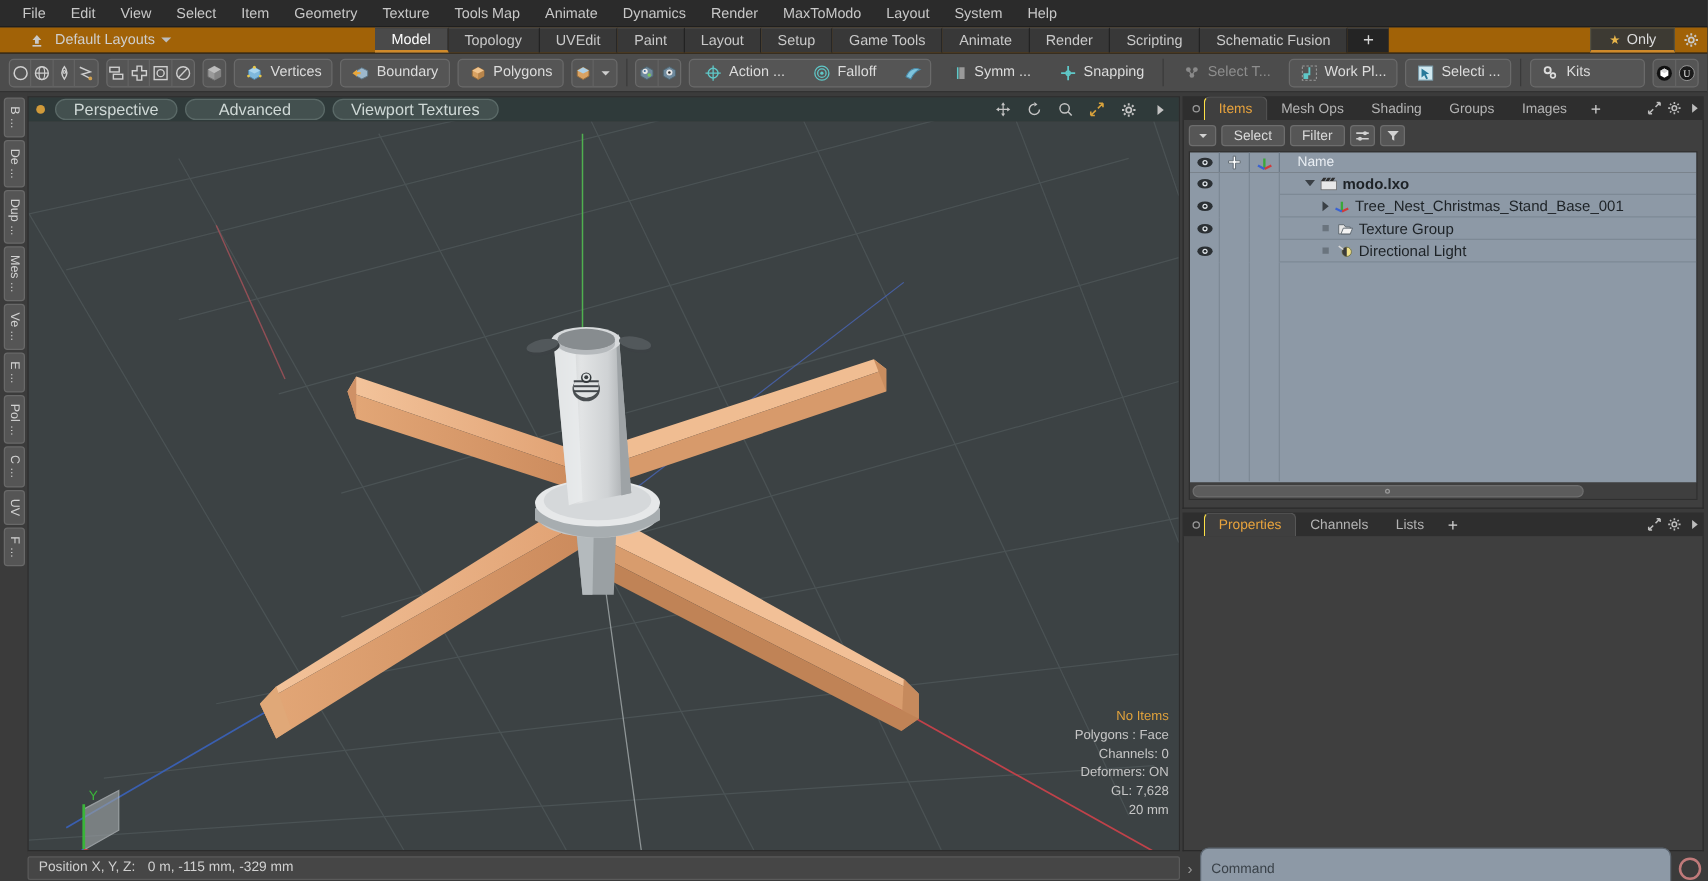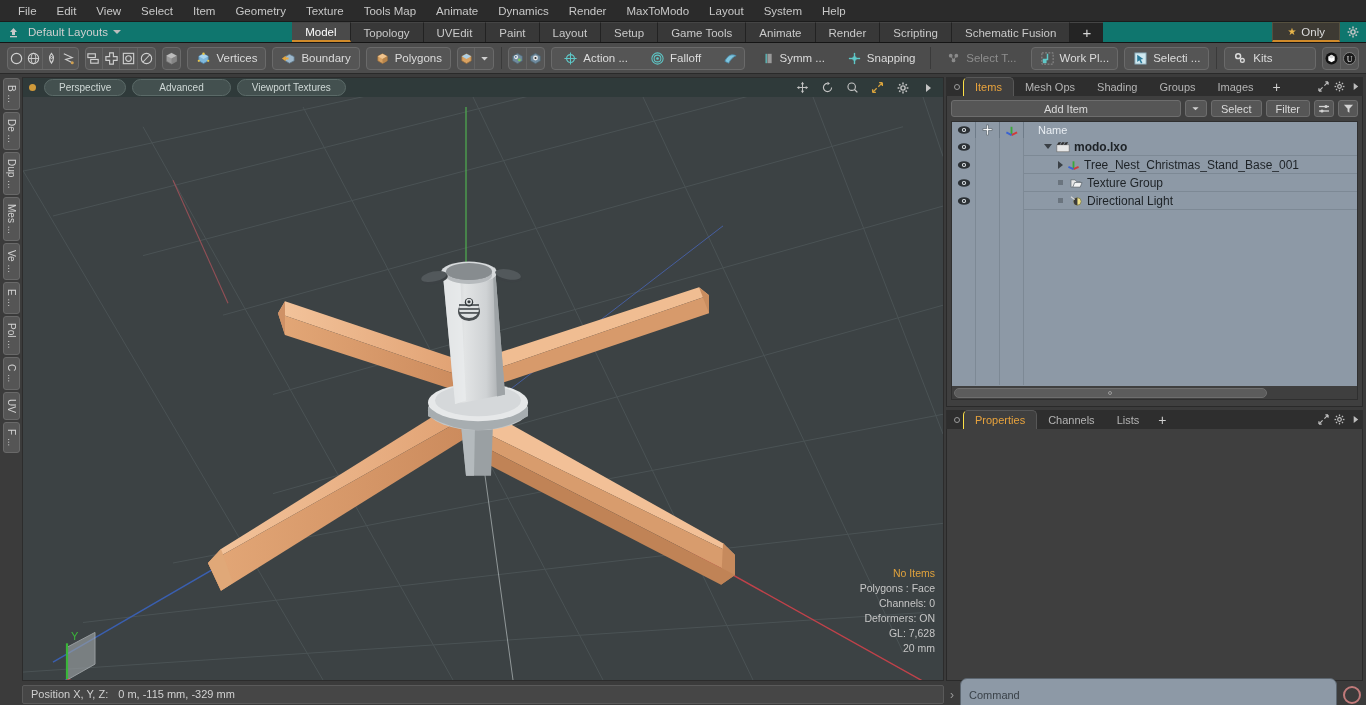--- a/index.html
+++ b/index.html
@@ -17,22 +17,22 @@
     height: 22px; background: #2b2b2b; display: flex; align-items: center;
     padding-left: 8px; flex: 0 0 22px; border-bottom: 1px solid #1c1c1c;
   }
   .menubar .mi {
     color: #c8c8c8; font-size: 11.5px; padding: 0 10px; line-height: 22px;
     white-space: nowrap; cursor: default;
   }
 
   
   .layoutbar {
-    height: 21px; background: #0f766e; display: flex; align-items: stretch;
-    flex: 0 0 21px; border-bottom: 1px solid #151515;
+    height: 21px; background: #a16207; display: flex; align-items: stretch;
+    flex: 0 0 21px; border-bottom: 1px solid #151515; padding-left: 16px;
   }
   .home-ico { width: 26px; display: flex; align-items: center; justify-content: center; }
   .home-ico svg { display: block; }
   .layout-name {
     color: #cfcfcf; font-size: 11.5px; display: flex; align-items: center;
     padding: 0 6px 0 2px; white-space: nowrap;
   }
   .caret-dn {
     width: 0; height: 0; border-left: 4px solid transparent; border-right: 4px solid transparent;
     border-top: 4px solid #bdbdbd; margin-left: 5px;
@@ -99,21 +99,21 @@
   
   .vpcol { flex: 1 1 auto; display: flex; flex-direction: column; min-width: 0; padding: 3px 2px 0 0; }
   .vpwrap { flex: 1 1 auto; display: flex; flex-direction: column; border: 1px solid #2c2c2c; min-height: 0; }
   .vphdr {
     height: 19px; background: #2f3a3a; display: flex; align-items: center;
     padding: 0 6px; flex: 0 0 19px; gap: 6px; position: relative; z-index: 3;
   }
   .vp-dot { width: 7px; height: 7px; border-radius: 50%; background: #d09a3a; margin-right: 2px; }
   .vpbtn {
     background: #43504f; border: 1px solid #5b6a68; border-radius: 9px;
-    color: #cfd8d6; font-size: 10px; padding: 1px 14px; line-height: 13px; cursor: default;
+    color: #cfd8d6; font-size: 13px; padding: 1px 14px; line-height: 13px; cursor: default;
   }
   .vp-spacer { flex: 1 1 auto; }
   .vphdr-ico { width: 19px; height: 17px; display: flex; align-items: center; justify-content: center; }
 
   .viewport { flex: 1 1 auto; position: relative; overflow: hidden; background: #3c4244; }
   .viewport svg { position: absolute; inset: 0; width: 100%; height: 100%; display: block; }
 
   .vp-stats {
     position: absolute; right: 8px; bottom: 24px; text-align: right;
     font-size: 10.5px; line-height: 15px; color: #c6c6c6; z-index: 4;
@@ -747,21 +747,20 @@
         </div>
         <div class="ptool">
           <svg width="9" height="9" viewBox="0 0 10 10">
               <path d="M3 1 L8 5 L3 9 Z" fill="#bdbdbd"></path>
             </svg>
         </div>
       </div>
 
       <div class="panel-body">
         <div class="additem-row">
-          <div class="additem">Add Item</div>
           <div class="additem-caret">
             <svg width="9" height="9" viewBox="0 0 10 10">
                 <path d="M1.5 3.5 L5 7 L8.5 3.5 Z" fill="#d2d2d2"></path>
               </svg>
           </div>
           <div class="mini-btn">Select</div>
           <div class="mini-btn">Filter</div>
           <div class="mini-ico">
             <svg width="12" height="10" viewBox="0 0 12 10">
                 <line x1="1" y1="2.5" x2="11" y2="2.5" stroke="#d2d2d2" stroke-width="1.3"></line>

